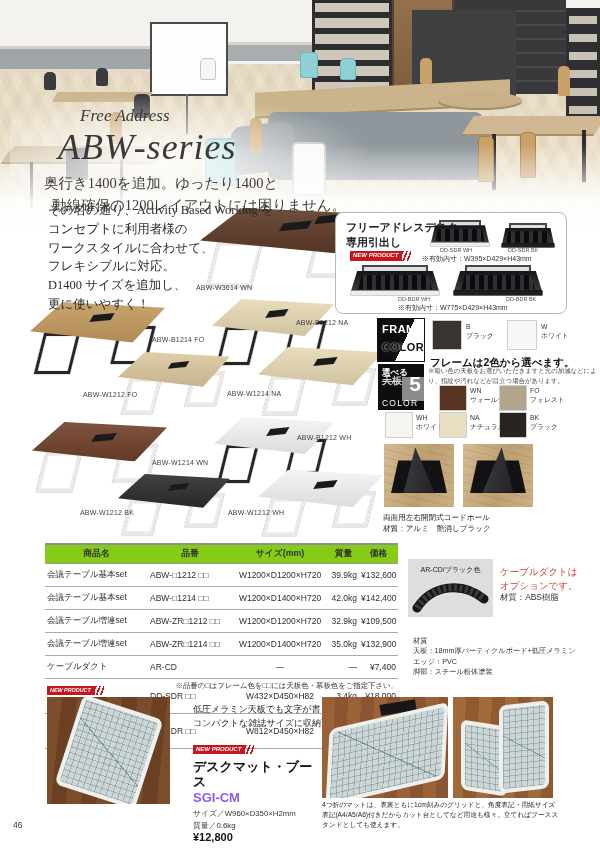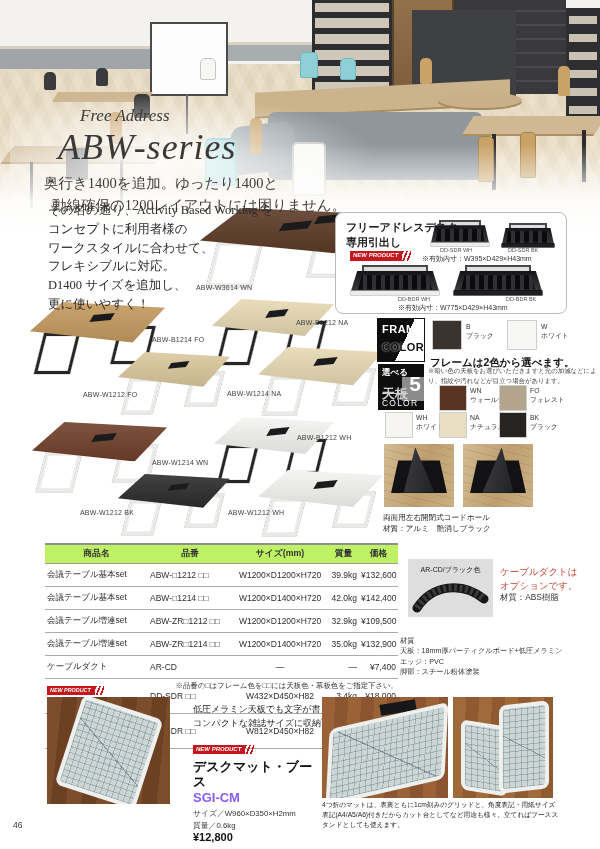--- a/index.html
+++ b/index.html
@@ -72,58 +72,58 @@
       background:linear-gradient(115deg,#0d0d0d 56%,#fff 56%);box-shadow:0 0 0 1px #111;z-index:6;}
   #fc-badge .l1{position:absolute;left:4px;top:4px;color:#fff;font-weight:bold;font-size:11px;letter-spacing:.5px;}
   #fc-badge .l2{position:absolute;left:4px;top:22px;color:#111;font-weight:bold;font-size:11px;letter-spacing:.5px;text-shadow:0 0 2px #fff;}
   .swatch{position:absolute;width:28px;height:28px;box-shadow:0 0 0 .8px #c2c2c0;z-index:6;}
   .sw-label{position:absolute;font-size:6.8px;line-height:1.3;color:#333;z-index:6;}
   #fc-caption{position:absolute;left:430px;top:356px;font-size:10.5px;font-weight:bold;color:#111;z-index:6;}
 
   #tc-badge{position:absolute;left:378px;top:364px;width:46px;height:46px;background:#0e0e0e;z-index:6;}
   #tc-badge .gray{position:absolute;right:0;bottom:9px;width:22px;height:24px;background:#8b8b8b;}
   #tc-badge .sel{position:absolute;left:4px;top:3px;color:#fff;font-weight:bold;font-size:8.5px;}
-  #tc-badge .ten{position:absolute;left:4px;top:21px;color:#cfcfcf;font-weight:bold;font-size:13px;text-decoration:line-through;}
+  #tc-badge .ten{position:absolute;left:4px;top:10px;color:#cfcfcf;font-weight:bold;font-size:10px;text-decoration:line-through;}
   #tc-badge .five{position:absolute;right:3px;top:8px;color:#fff;font-weight:bold;font-size:21px;}
   #tc-badge .col{position:absolute;left:4px;bottom:2px;color:#fff;font-size:8.5px;letter-spacing:1.2px;}
   #tc-note{position:absolute;left:428px;top:366px;width:170px;font-size:6.4px;line-height:1.5;color:#444;z-index:6;}
 
   
   .chphoto{position:absolute;width:70px;height:63px;overflow:hidden;z-index:6;
      background:linear-gradient(105deg,#d4bb92,#bd9e70 55%,#ccb184);}
   .chphoto::before{content:"";position:absolute;inset:0;
      background:repeating-linear-gradient(14deg,rgba(120,88,48,.16) 0 1px,transparent 1px 8px);}
   .ch-base{position:absolute;left:10%;top:26%;width:80%;height:52%;background:#121214;
      clip-path:polygon(13% 0,87% 0,100% 100%,0 100%);}
   .ch-lid{position:absolute;left:28%;top:5%;width:44%;height:72%;background:linear-gradient(100deg,#3c3c40,#232327);
      clip-path:polygon(38% 0,100% 100%,0 100%);}
   .chphoto.flip .ch-lid{clip-path:polygon(62% 0,100% 100%,0 100%);}
   #ch-caption{position:absolute;left:383px;top:512px;font-size:7.6px;line-height:1.5;color:#222;z-index:6;}
 
   
   table.spec{position:absolute;left:45px;top:543px;width:353px;border-collapse:collapse;z-index:6;
      font-size:8.5px;color:#2e2e2e;table-layout:fixed;}
-  table.spec th{background:#bef264;border-top:2px solid #8f8f8f;border-bottom:1px solid #9a9a9a;
+  table.spec th{background:#84cc16;border-top:2px solid #8f8f8f;border-bottom:1px solid #9a9a9a;
      font-weight:bold;padding:3px 2px;font-size:8.8px;color:#333;}
   table.spec td{border-bottom:1px solid #ababab;padding:5px 2px;white-space:nowrap;overflow:hidden;}
   td.c-name,td.c-code{text-align:left;}
   td.c-size{text-align:center;}
   td.c-wt{text-align:right;}
   td.c-pr{text-align:right;}
   td .nm{display:block;}
   td .np{font-size:5.4px;margin-bottom:1px;}
   #spec-footnote{position:absolute;left:45px;top:681px;width:353px;text-align:right;font-size:7.4px;color:#333;z-index:6;}
 
   
   #arcd-box{position:absolute;left:408px;top:559px;width:85px;height:58px;background:#dedede;z-index:6;}
   #arcd-box .lbl{position:absolute;left:0;right:0;top:6px;text-align:center;font-size:7px;color:#222;}
   #arcd-box svg{position:absolute;left:2px;top:16px;}
   #duct-option{position:absolute;left:500px;top:565px;font-size:9.5px;line-height:1.5;color:#c5493a;z-index:6;}
   #duct-material{position:absolute;left:500px;top:592px;font-size:8.4px;color:#333;z-index:6;}
-  #materials{position:absolute;left:400px;top:636px;font-size:7.2px;line-height:1.45;color:#333;z-index:6;}
+  #materials{position:absolute;left:413px;top:636px;font-size:7.2px;line-height:1.45;color:#333;z-index:6;}
 
   
   .wood{position:absolute;overflow:hidden;z-index:6;}
   #mat-photo1{left:47px;top:697px;width:123px;height:107px;
      background:repeating-linear-gradient(96deg,#7c4d2b 0 15px,#6c4023 15px 30px);}
   #mat-photo2{left:322px;top:697px;width:126px;height:101px;
      background:repeating-linear-gradient(92deg,#9a6236 0 13px,#8a5530 13px 26px);}
   #mat-photo3{left:453px;top:697px;width:100px;height:101px;
      background:repeating-linear-gradient(92deg,#a16a3b 0 13px,#905a31 13px 26px);}
   .matgrid{position:absolute;background-color:#ccd6d5;border:4px solid #eef0ee;border-radius:7px;

